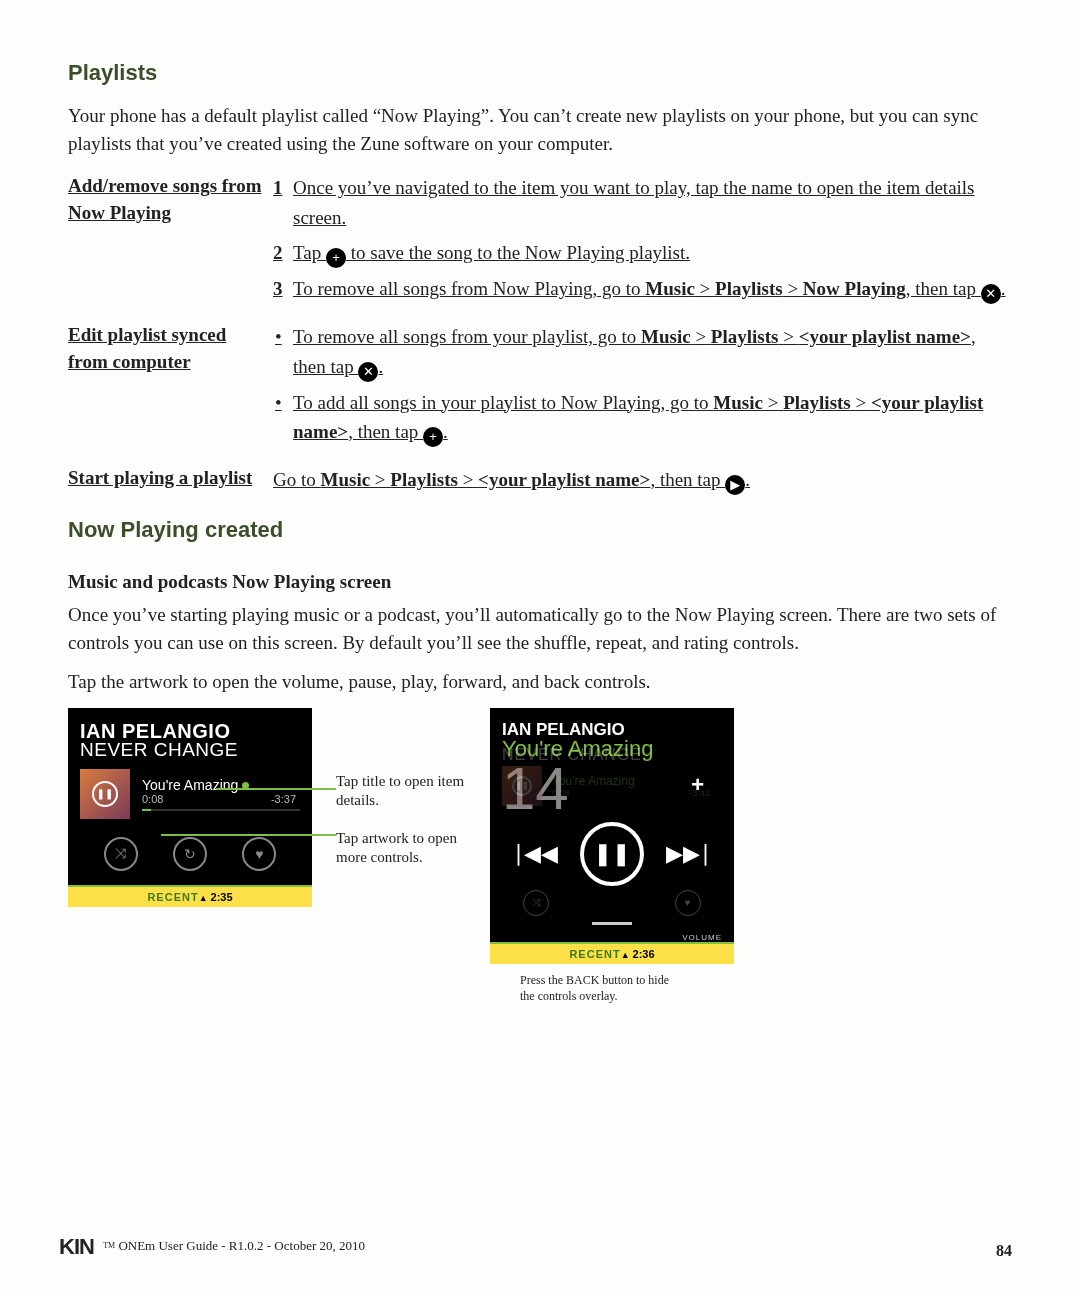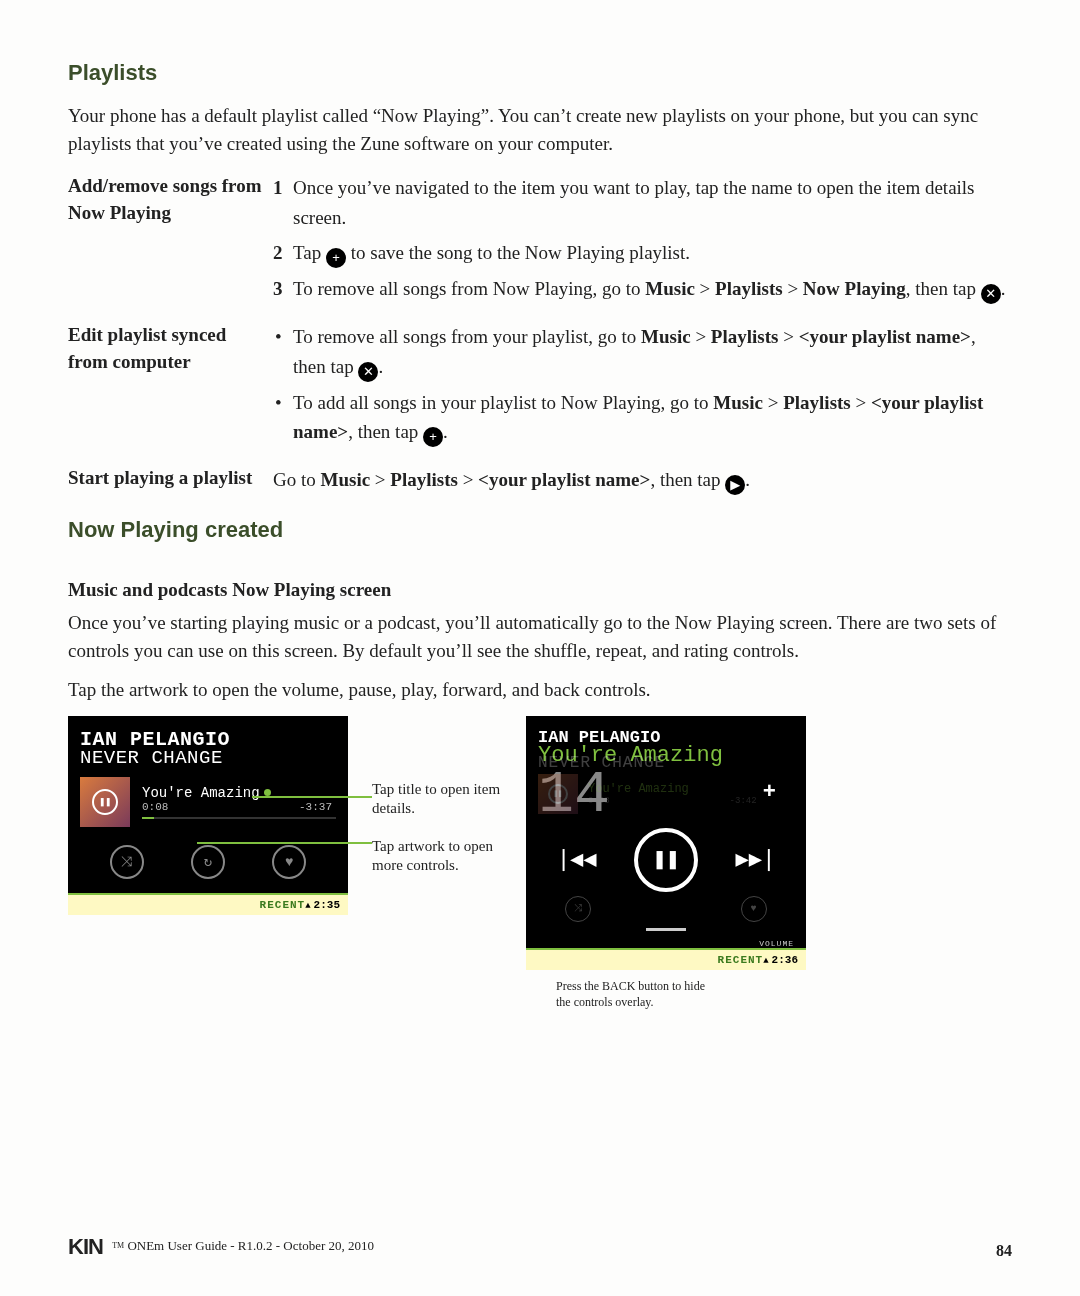--- a/index.html
+++ b/index.html
@@ -18,21 +18,21 @@
     color: #3b4e2a;
     font-size: 22px;
     margin-bottom: 16px;
   }
   .intro {
     font-size: 19px;
     line-height: 1.45;
     margin-bottom: 16px;
   }
   .tbl { width: 100%; }
-  .row { display: flex; margin-bottom: 12px; }
+  .row { display: flex; margin-bottom: 12px; text-decoration: underline; }
   .row .left {
     flex: 0 0 205px;
     font-weight: 700;
     font-size: 19px;
     line-height: 1.4;
     padding-right: 8px;
   }
   .row .right {
     flex: 1;
     font-size: 19px;
@@ -52,35 +52,35 @@
     border-radius: 50%;
     background: #000;
     color: #fff;
     font-size: 13px;
     vertical-align: -3px;
     font-family: Arial, sans-serif;
   }
   .sub-h {
     font-weight: 700;
     font-size: 19px;
-    margin: 36px 0 8px 0;
+    margin: 28px 0 8px 0;
   }
   .para {
     font-size: 19px;
     line-height: 1.45;
     margin-bottom: 12px;
   }
 
   
   .shots { display: flex; gap: 24px; margin-top: 10px; align-items: flex-start; }
   .phone {
-    width: 280px;
+    width: 244px;
     background: #000;
     color: #fff;
-    font-family: Liberation Mono, monospace;
+    font-family: Liberation Sans, sans-serif;
     position: relative;
   }
   .phone .pad { padding: 12px 12px 0 12px; }
   .artist { font-weight: 800; font-size: 20px; letter-spacing: 0.5px; }
   .album { font-weight: 400; font-size: 19px; margin-top: -4px; letter-spacing: 0.5px; }
   .track-row { display:flex; align-items:center; margin-top:8px; position:relative; }
   .art {
     width: 50px; height: 50px;
     background: linear-gradient(135deg,#d97b3e,#7a3a5a);
     position: relative;
@@ -96,22 +96,22 @@
   .song-dot::after{content:"";display:inline-block;width:7px;height:7px;background:#7fbf3f;border-radius:50%;margin-left:4px;vertical-align:1px;}
   .time { font-size: 11px; color:#bbb; display:flex; justify-content:space-between; padding-right:4px;}
   .prog { height:2px; background:#333; margin-top:4px; position:relative;}
   .prog .bar{position:absolute;left:0;top:0;height:2px;background:#7fbf3f;width:6%;}
   .ctl-row { display:flex; justify-content:space-around; padding:18px 6px 14px 6px;}
   .ctl {
     width:34px;height:34px;border:2px solid #888;border-radius:50%;
     display:flex;align-items:center;justify-content:center;color:#888;font-size:14px;
   }
   .bottom-bar{
-    display:flex;justify-content:flex-end;align-items:center;
-    background:#fef9c3;color:#000;font-size:11px;font-weight:700;
+    display:flex;justify-content:center;align-items:center;
+    background:#fde047;color:#000;font-size:11px;font-weight:700;
     padding:4px 8px;border-top:2px solid #7fbf3f;
   }
   .green-t{color:#3b7a1e;letter-spacing:1px;}
   .tri::before{content:"▲";margin-right:3px;font-size:9px;}
 
   
   .phone2 .bg-artist{font-weight:800;font-size:17px;}
   .phone2 .bg-song{color:#7fbf3f;font-size:22px;margin-top:-4px;}
   .phone2 .ghost{opacity:0.25;}
   .phone2 .big10{font-size:60px;font-weight:300;color:#888;line-height:0.9;}
@@ -140,21 +140,21 @@
   .caption {
     font-size: 12px;
     line-height:1.35;
     margin-top: 8px;
     padding-left: 30px;
   }
 
   .footer {
     position: absolute;
     bottom: 36px;
-    left: 68px; right: 68px;
+    left: 59px; right: 68px;
     display:flex;justify-content:space-between;align-items:flex-end;
     font-size: 13px;
   }
   .footer .logo{
     font-family: Arial,sans-serif;font-weight:900;font-size:22px;letter-spacing:-1px;
     display:inline-block;margin-right:6px;vertical-align:-4px;
   }
   .footer .pg{font-weight:700;font-size:16px;}
 </style>
 </head>

